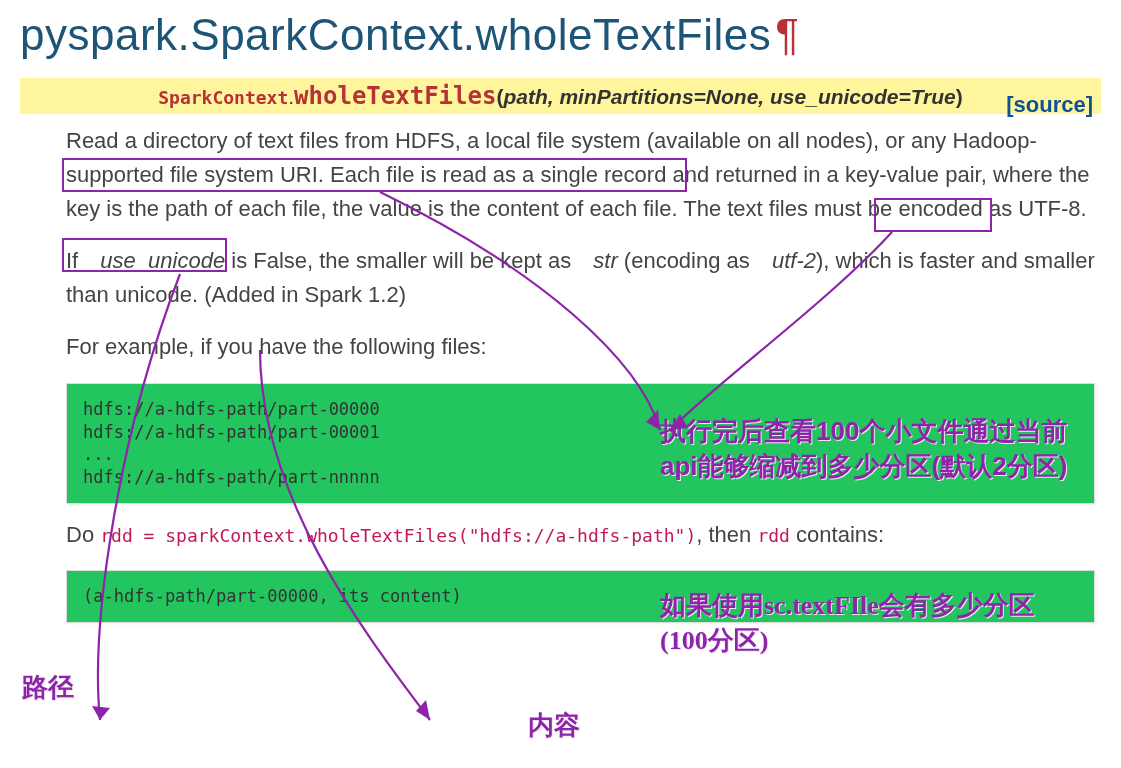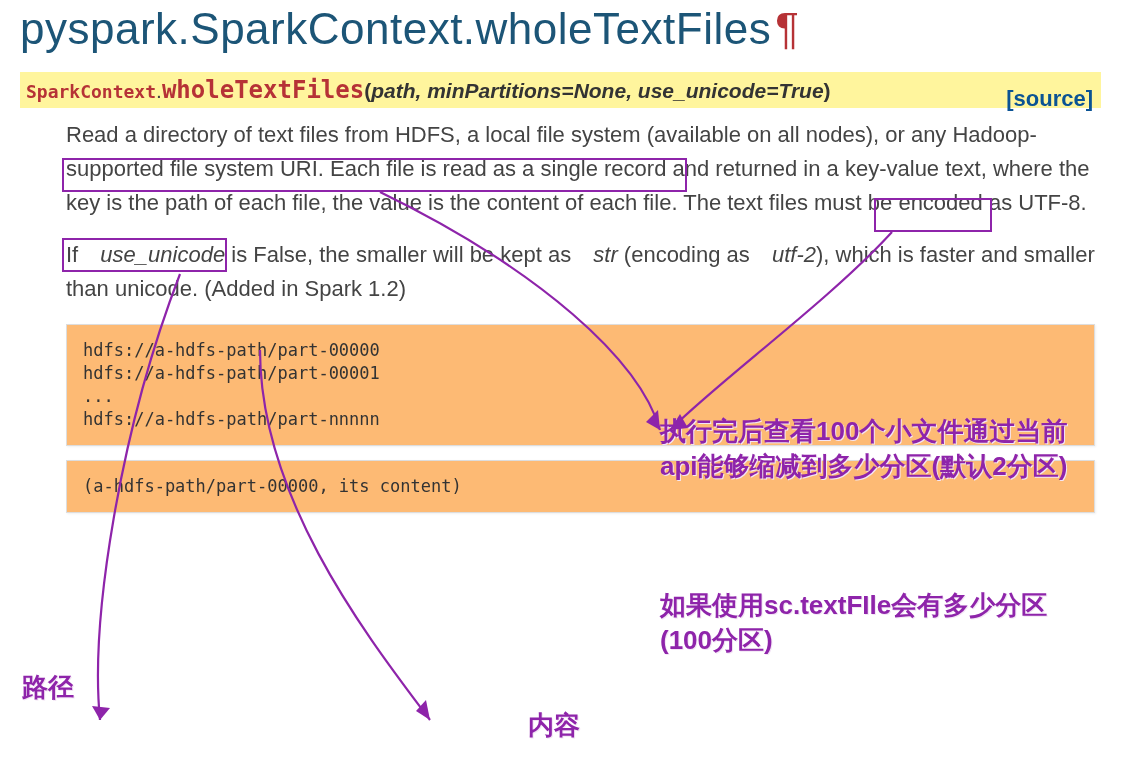--- a/index.html
+++ b/index.html
@@ -1,46 +1,46 @@
 <!DOCTYPE html>
 <html><head>
 <meta charset="utf-8">
 <style>
 * { box-sizing: border-box; margin: 0; padding: 0; }
 body { font-family: "Segoe UI", Arial, sans-serif; background: #fff; width:1121px; height:768px; position:relative; overflow:hidden; }
 
-.page-title { font-size:44px; font-weight:400; color:#1c5577; padding:4px 20px 6px 20px; letter-spacing:.5px; }
+.page-title { font-size:44px; font-weight:400; color:#1c5577; padding:10px 20px 6px 20px; letter-spacing:.5px; }
 .pilcrow { color:#b63236; font-weight:400; padding-left:4px; }
 
-.sig { margin:12px 20px 0 20px; background:#fff59d; padding:4px 6px; font-size:21px; font-family:"Segoe UI", Arial, sans-serif; position:relative; }
+.sig { margin:12px 20px 0 20px; background:#fff59d; padding:4px 6px; font-size:21px; font-family:"Segoe UI", Arial, sans-serif; position:relative;text-align:center; }
 .sig .klass { color:#b63236; font-family:Consolas, monospace; font-weight:700; font-size:18px; }
 .sig .dot   { color:#444; }
 .sig .fn    { color:#b63236; font-family:Consolas, monospace; font-weight:700; font-size:24px; }
 .sig .paren { color:#333; font-weight:700; }
 .sig .arg   { font-style:italic; font-weight:700; color:#333; }
 .sig .src   { position:absolute; right:8px; top:14px; color:#0b5394; font-weight:700; font-size:22px; }
 
 .body { padding:10px 26px 0 66px; color:#444; font-size:22px; line-height:1.55; }
 .body p { margin-bottom:18px; }
 .ital { font-style:italic;margin-left:16px; }
 
-.code { margin:8px 0 14px 0; border:1px solid #ddd; background:#fdba74; padding:14px 16px; font-family:Consolas, monospace; font-size:17px; color:#333; line-height:1.35; white-space:pre; box-shadow:1px 1px 2px rgba(0,0,0,.06); }
+.code { margin:8px 0 14px 0; border:1px solid #ddd; background:#22c55e; padding:14px 16px; font-family:Consolas, monospace; font-size:17px; color:#333; line-height:1.35; white-space:pre; box-shadow:1px 1px 2px rgba(0,0,0,.06); }
 
 .inline-code { font-family:Consolas, monospace; font-size:18px; color:#c2185b; }
 
 
 .hl { position:absolute; border:2px solid #8e24aa; background:transparent; pointer-events:none; }
 .hl1 { left:62px;  top:158px; width:625px; height:34px; }
 .hl2 { left:874px; top:198px; width:118px; height:34px; }
 .hl3 { left:62px;  top:238px; width:165px; height:34px; }
 
 
 .anno { position:absolute; color:#8e24aa; font-weight:700; font-size:26px; line-height:1.35; text-shadow:1px 1px 0 #f3e5f5; }
 .anno.r1 { left:660px; top:414px; width:420px; }
-.anno.r2 { left:660px; top:588px; width:420px; }
+.anno.r2 { left:660px; top:588px; width:420px;font-family:Liberation Serif, serif; }
 .anno.path { left:22px; top:670px; }
 .anno.cont { left:528px; top:708px; }
 
 
 svg.arrows { position:absolute; left:0; top:0; width:1121px; height:768px; pointer-events:none; }
 svg.arrows path { fill:none; stroke:#8e24aa; stroke-width:2.2; }
 svg.arrows .head { fill:#8e24aa; stroke:none; }
 </style>
 </head>
 <body>
@@ -49,31 +49,35 @@
   <span>pyspark.SparkContext.wholeTextFiles</span><span class="pilcrow">¶</span>
 </h1>
 
 <div class="sig">
   <span class="klass">SparkContext</span><span class="dot">.</span><span class="fn">wholeTextFiles</span><span class="paren">(</span><span class="arg">path, minPartitions=None, use_unicode=True</span><span class="paren">)</span>
   <a class="src">[source]</a>
 </div>
 
 <div class="body">
   <p>
-    <span>Read a directory of text files from HDFS, a local file system</span><span> (available on all nodes), or any Hadoop-supported file system URI. Each file is read as a single record and </span><span>returned in a key-value text,</span><span> where the key is the path of each file, the value is the content of each file. The text files must be encoded as UTF-8.</span>
+    <span>Read a directory of text files from HDFS, a local file system</span><span> (available on all nodes), or any Hadoop-supported file system URI. Each file is read as a single record and </span><span>returned in a key-value pair,</span><span> where the key is the path of each file, the value is the content of each file. The text files must be encoded as UTF-8.</span>
   </p>
   <p>
     <span>If </span><span class="ital">use_unicode</span><span> is False, the smaller will be kept as </span><span class="ital">str</span><span> (encoding as </span><span class="ital">utf-2</span><span>), which is faster and smaller than unicode. (Added in Spark 1.2)</span>
   </p>
+  <p>For example, if you have the following files:</p>
 
   <div class="code">hdfs://a-hdfs-path/part-00000
 hdfs://a-hdfs-path/part-00001
 ...
 hdfs://a-hdfs-path/part-nnnnn</div>
 
+  <p>
+    <span>Do </span><span class="inline-code">rdd = sparkContext.wholeTextFiles("hdfs://a-hdfs-path")</span><span>, then </span><span class="inline-code">rdd</span><span> contains:</span>
+  </p>
 
   <div class="code">(a-hdfs-path/part-00000, its content)</div>
 </div>
 
 <div class="hl hl1"></div>
 <div class="hl hl2"></div>
 <div class="hl hl3"></div>
 
 <div class="anno r1">执行完后查看100个小文件通过当前api能够缩减到多少分区(默认2分区)</div>
 <div class="anno r2">如果使用sc.textFIle会有多少分区(100分区)</div>

